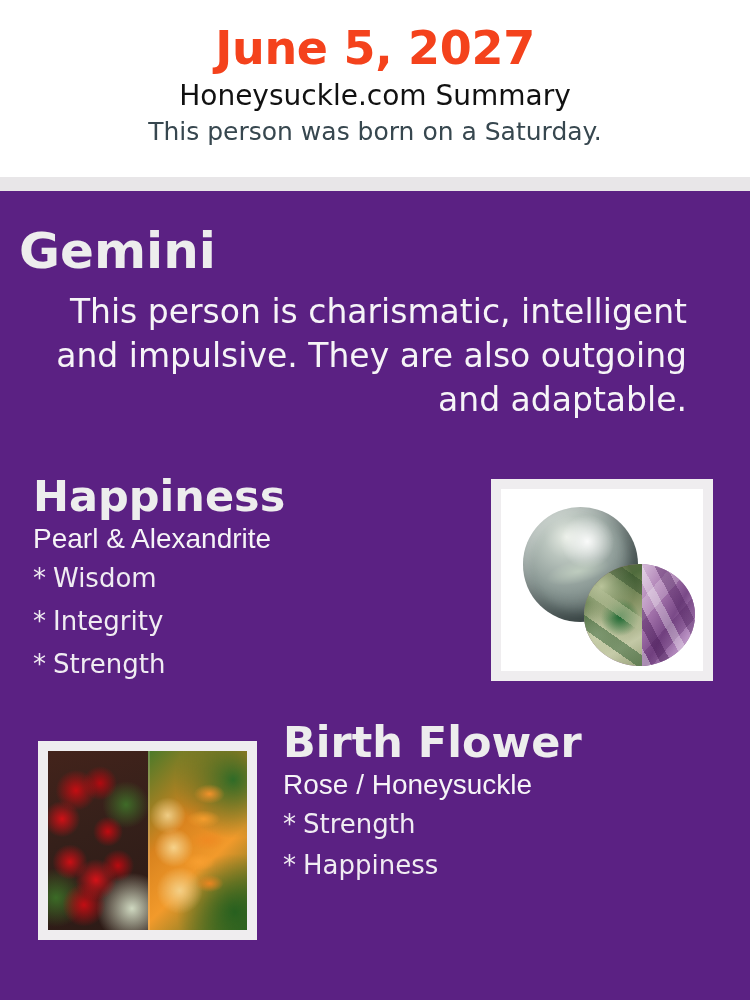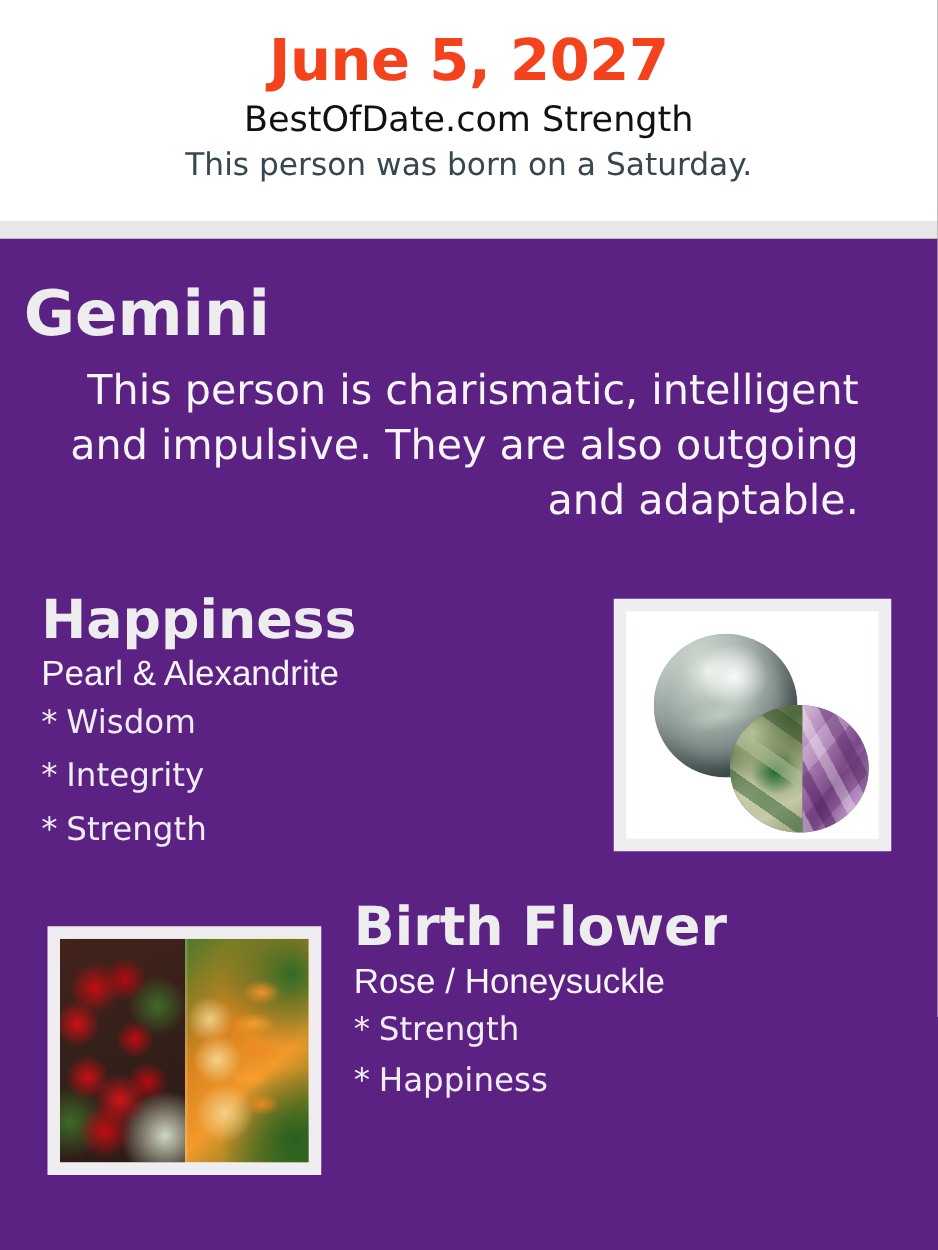--- a/index.html
+++ b/index.html
@@ -10,21 +10,21 @@
     width: 750px;
     height: 1000px;
     overflow: hidden;
     font-family: "Liberation Sans", sans-serif;
     background: #ffffff;
   }
   .page {
     position: relative;
     width: 750px;
     height: 1000px;
-    background: #bef264;
+    background: #eab308;
   }
 
   
   .header {
     position: absolute;
     left: 0;
     top: 0;
     width: 750px;
     height: 177px;
     background: #ffffff;
@@ -314,21 +314,21 @@
   .flower-block .trait-list li { padding-bottom: 15px; }
   .flower-title { font-size: 43px; }
 </style>
 </head>
 <body>
 
 <div class="page">
 
   <div class="header">
     <p class="header-date">June 5, 2027</p>
-    <p class="header-site">BestOfDate.com Strength</p>
+    <p class="header-site">Honeysuckle.com Summary</p>
     <p class="header-note">This person was born on a Saturday.</p>
   </div>
   <div class="header-divider"></div>
 
   <div class="body-panel">
 
     <div class="zodiac">
       <h1 class="zodiac-title">Gemini</h1>
       <p class="zodiac-desc">This person is charismatic, intelligent and impulsive. They are also outgoing and adaptable.</p>
     </div>

